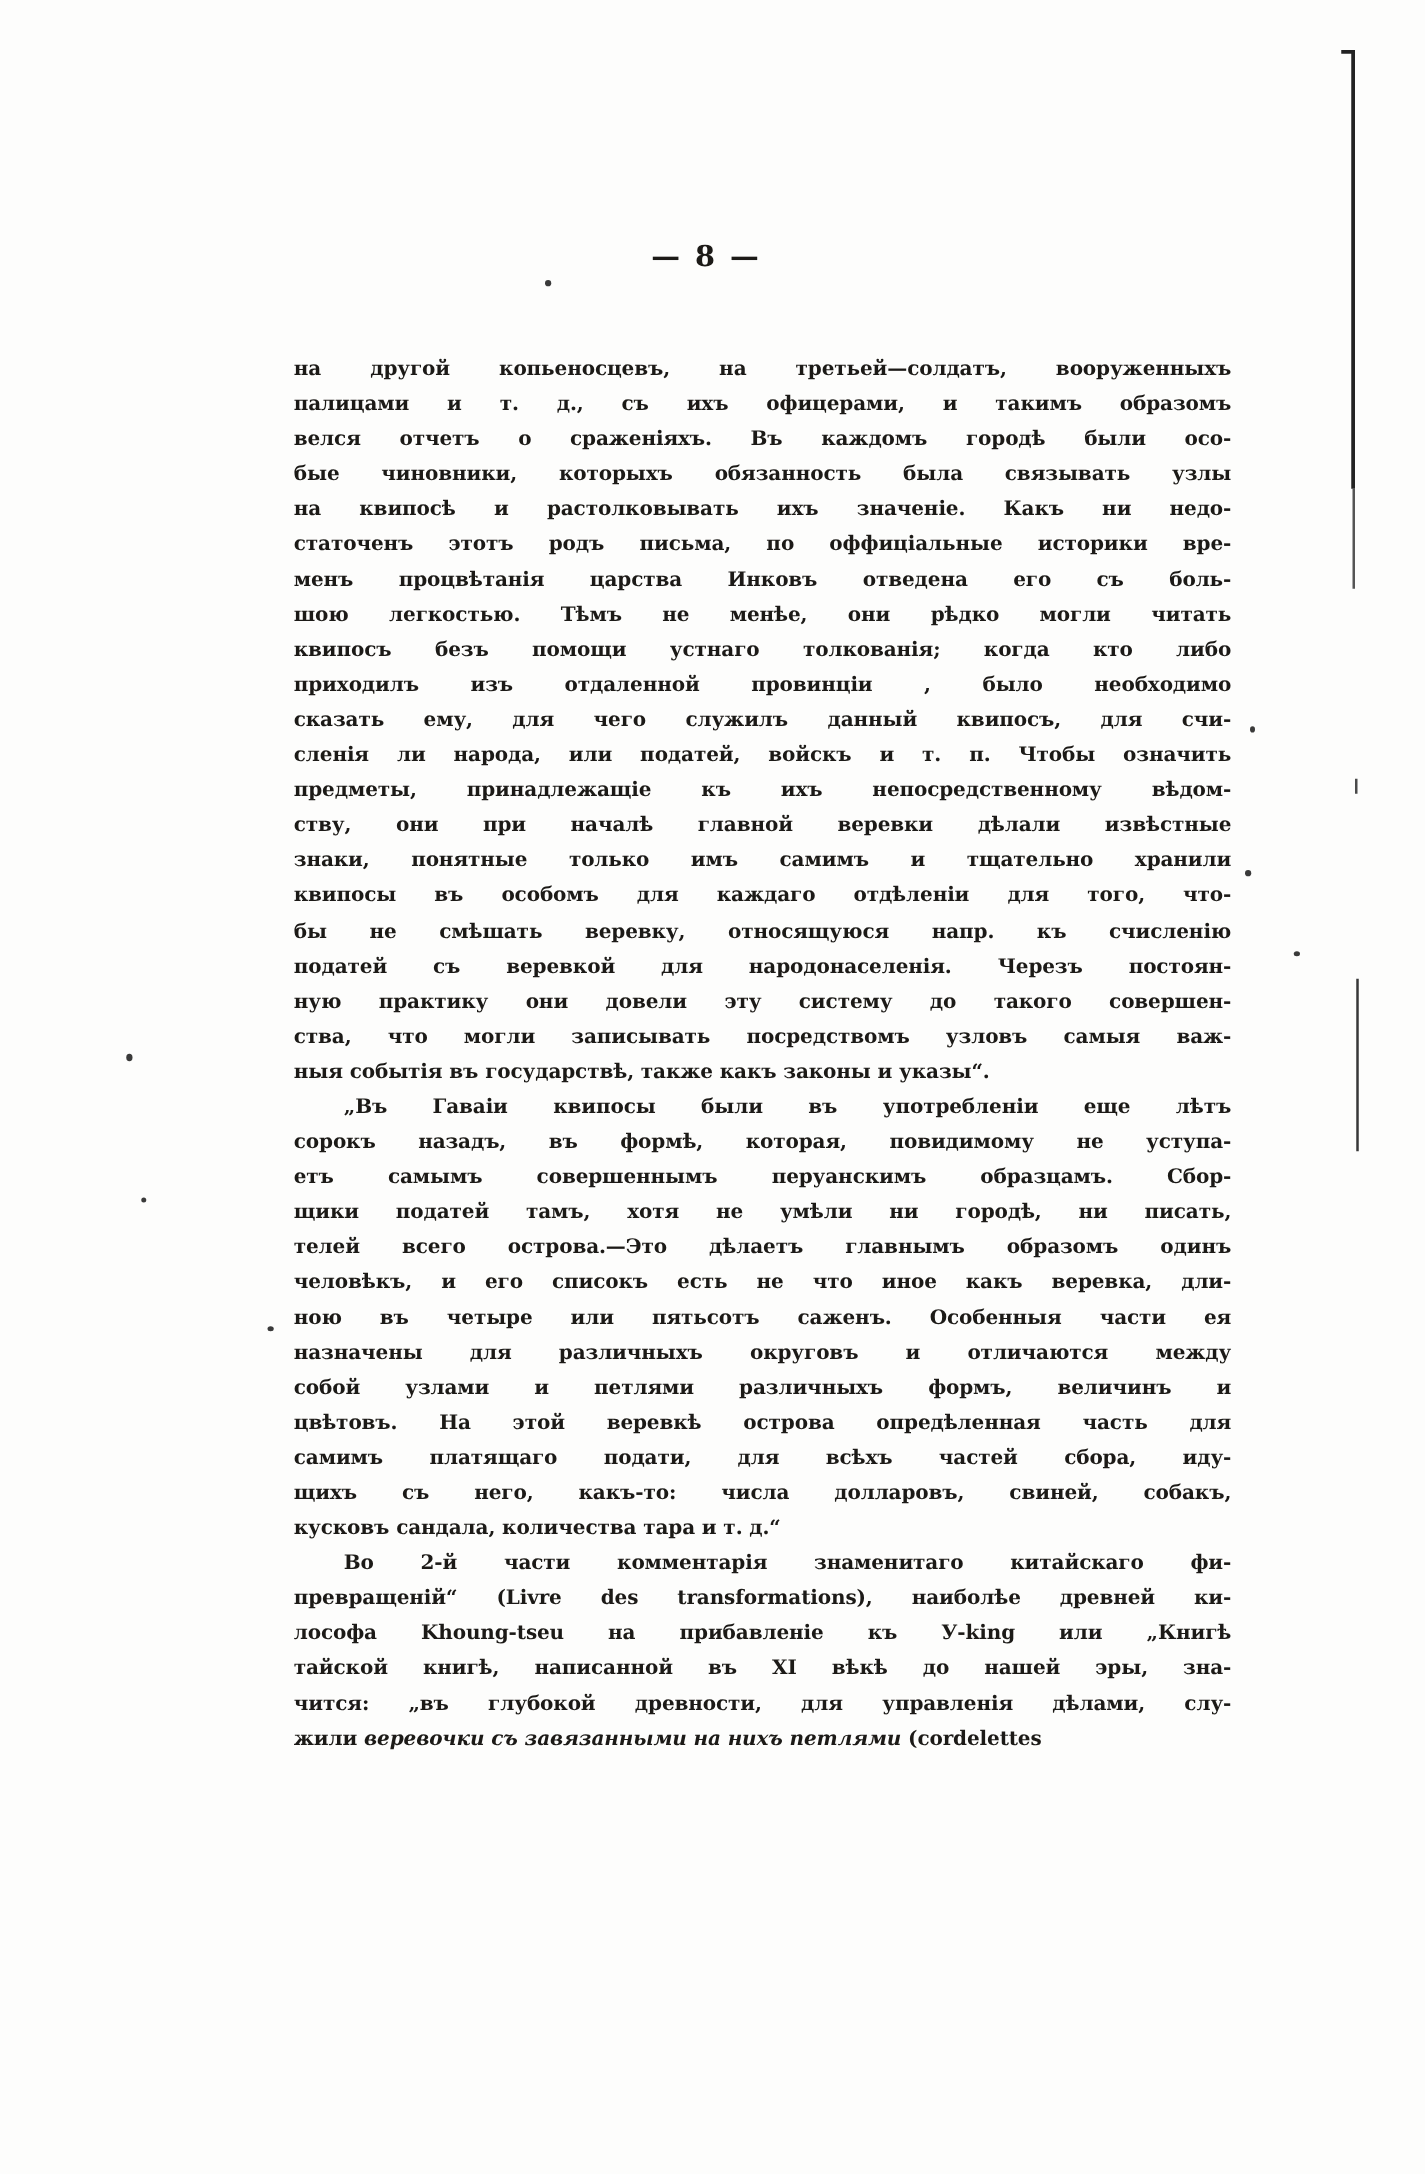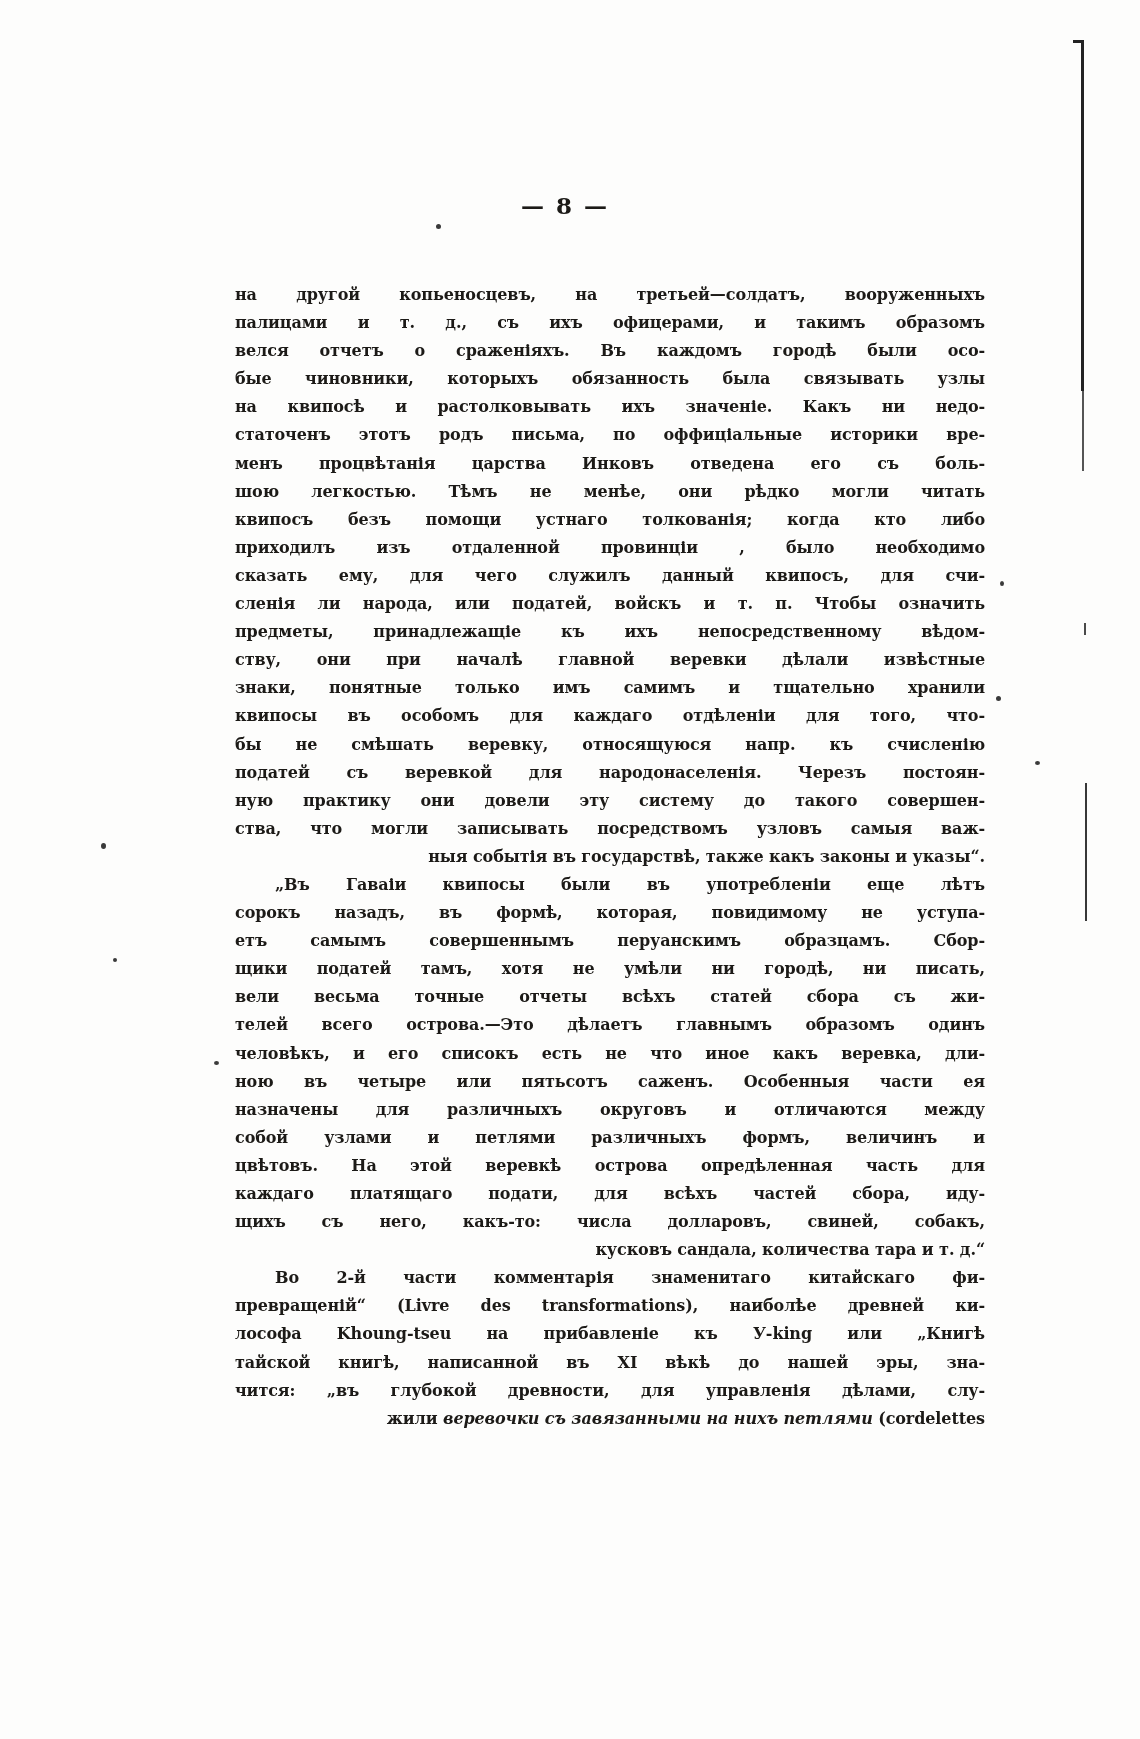--- a/index.html
+++ b/index.html
@@ -38,21 +38,21 @@
     font-weight: bold;
     line-height: 28.1px;
     height: 28.1px;
     white-space: normal;
     text-align: justify;
     text-align-last: justify;
     letter-spacing: -0.1px;
     overflow: hidden;
   }
   .line.last {
-    text-align: right;
+    text-align: left;
     text-align-last: auto;
   }
   .line.indent { text-indent: 40px; }
   .it { font-style: italic; }
 
   
   .edge-line {
     position: absolute;
     background: #2a2a2a;
   }
@@ -116,28 +116,27 @@
         <div class="line">податей съ веревкой для народонаселенія. Черезъ постоян-</div>
         <div class="line">ную практику они довели эту систему до такого совершен-</div>
         <div class="line">ства, что могли записывать посредствомъ узловъ самыя важ-</div>
         <div class="line last">ныя событія въ государствѣ, также какъ законы и указы“.</div>
       </div>
       <div class="paragraph">
         <div class="line indent">„Въ Гаваіи квипосы были въ употребленіи еще лѣтъ</div>
         <div class="line">сорокъ назадъ, въ формѣ, которая, повидимому не уступа-</div>
         <div class="line">етъ самымъ совершеннымъ перуанскимъ образцамъ. Сбор-</div>
         <div class="line">щики податей тамъ, хотя не умѣли ни городѣ, ни писать,</div>
-        <div class="line">вели весьма точные отчеты всѣхъ статей сбора съ жи-</div>
         <div class="line">телей всего острова.—Это дѣлаетъ главнымъ образомъ одинъ</div>
         <div class="line">человѣкъ, и его списокъ есть не что иное какъ веревка, дли-</div>
         <div class="line">ною въ четыре или пятьсотъ саженъ. Особенныя части ея</div>
         <div class="line">назначены для различныхъ округовъ и отличаются между</div>
         <div class="line">собой узлами и петлями различныхъ формъ, величинъ и</div>
         <div class="line">цвѣтовъ. На этой веревкѣ острова опредѣленная часть для</div>
-        <div class="line">каждаго платящаго подати, для всѣхъ частей сбора, иду-</div>
+        <div class="line">самимъ платящаго подати, для всѣхъ частей сбора, иду-</div>
         <div class="line">щихъ съ него, какъ-то: числа долларовъ, свиней, собакъ,</div>
         <div class="line last">кусковъ сандала, количества тара и т. д.“</div>
       </div>
       <div class="paragraph">
         <div class="line indent">Во 2-й части комментарія знаменитаго китайскаго фи-</div>
         <div class="line">превращеній“ (Livre des transformations), наиболѣе древней ки-</div>
         <div class="line">лософа Khoung-tseu на прибавленіе къ У-king или „Книгѣ</div>
         <div class="line">тайской книгѣ, написанной въ XI вѣкѣ до нашей эры, зна-</div>
         <div class="line">чится: „въ глубокой древности, для управленія дѣлами, слу-</div>
         <div class="line last"><span>жили </span><span class="it">веревочки съ завязанными на нихъ петлями</span><span> (cordelettes</span></div>

